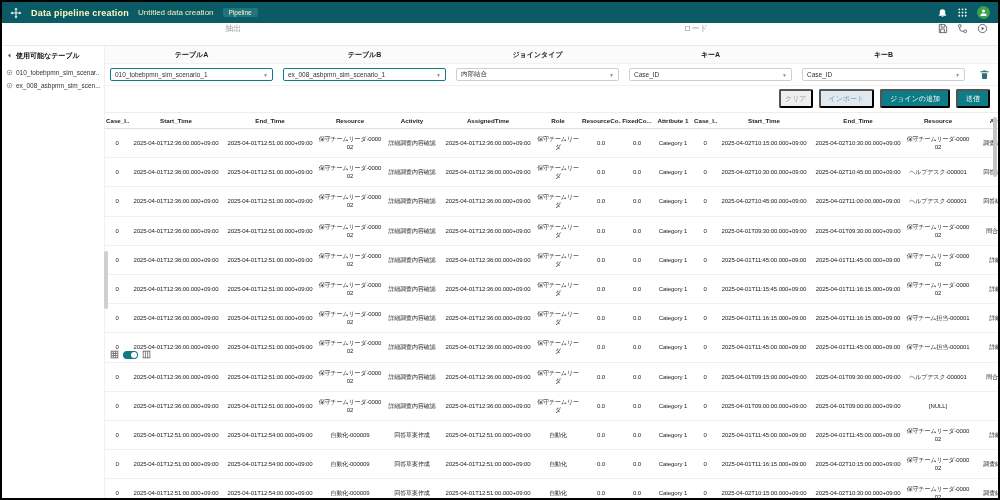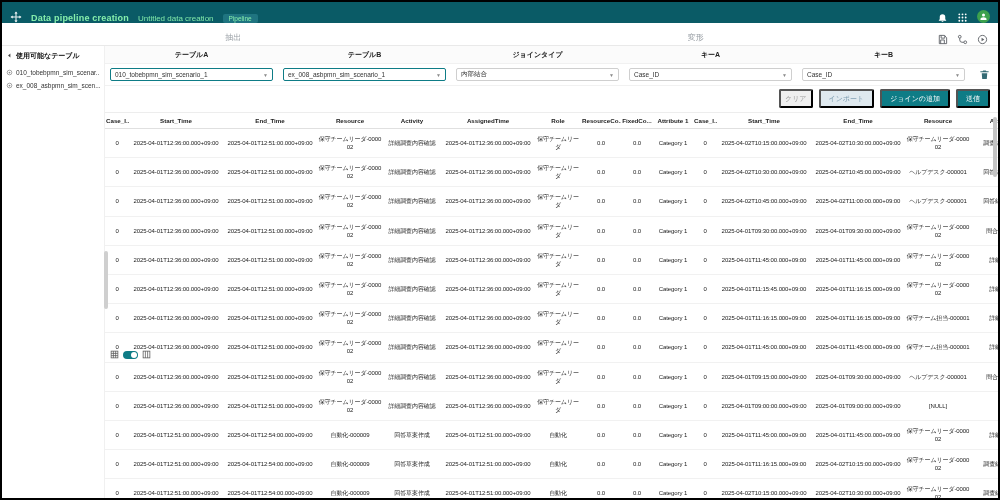--- a/index.html
+++ b/index.html
@@ -1,30 +1,30 @@
 <!DOCTYPE html>
 <html style="--accent: #0e7c86; --topbar: #0a5b66; --avatar: #3da14d;"><head>
 <meta charset="utf-8">
 <style>
   * { margin:0; padding:0; box-sizing:border-box; }
   html,body { width:1000px; height:500px; }
   body { font-family:"Liberation Sans", sans-serif; background:#000; position:relative; }
   .app { position:absolute; inset:0; border:2px solid #000; background:#fff; overflow:hidden; display:flex; flex-direction:column; }
 
   
-  .topbar { height:21px; background:var(--topbar,#0a5b66); display:flex; align-items:flex-end; gap:9px; padding:0 8px; color:#86efac; flex:0 0 auto; }
+  .topbar { height:21px; background:var(--topbar,#0a5b66); display:flex; align-items:center; gap:9px; padding:0 8px; color:#fef9c3; flex:0 0 auto; }
   .topbar .icon { display:inline-flex; align-items:center; }
   .app-title { font-size:9px; font-weight:bold; letter-spacing:.2px; }
   .pipeline-name { font-size:8px; opacity:.95; }
   .badge { font-size:6.5px; background:#1f7480; padding:1px 6px; border-radius:2px; }
   .topbar-spacer { flex:1; }
   .avatar { width:13px; height:13px; border-radius:50%; background:var(--avatar,#3da14d); display:inline-flex; align-items:center; justify-content:center; }
 
   
-  .tabbar { height:23px; border-bottom:1px solid #e9e9e9; display:flex; align-items:flex-end; background:#fff; flex:0 0 auto; }
+  .tabbar { height:23px; border-bottom:1px solid #e9e9e9; display:flex; align-items:flex-start; background:#fff; flex:0 0 auto; }
   .tab-list { flex:1; display:flex; }
   .tab { flex:1; display:flex; align-items:center; justify-content:center; font-size:8px; color:#9aa0a6; cursor:pointer; border-bottom:2px solid transparent; }
   .tab.active { color:var(--accent,#0e7c86); border-bottom-color:var(--accent,#0e7c86); font-weight:bold; }
   .tabbar-icons { display:flex; align-items:center; gap:9px; padding:0 10px; }
   .tabbar-icons .icon { display:inline-flex; }
 
   
   .body { flex:1; display:flex; min-height:0; position:relative; background:#fff; }
   .sidebar { width:103px; border-right:1px solid #f0f0f0; padding:5px 4px; flex:0 0 auto; overflow:hidden; }
   .sidebar-title { font-size:7px; font-weight:bold; display:flex; gap:3px; align-items:center; margin-bottom:5px; color:#111; }
@@ -102,21 +102,21 @@
     <span class="avatar">
       <svg width="9" height="9" viewBox="0 0 24 24" fill="#fff">
           <path d="M12 12a4 4 0 100-8 4 4 0 000 8zm0 2c-4.4 0-8 2-8 4.5V21h16v-2.5c0-2.5-3.6-4.5-8-4.5z"></path>
         </svg>
     </span>
   </header>
 
   <nav class="tabbar">
     <div class="tab-list">
         <div class="tab">抽出</div>
-        <div class="tab">変形</div>
+        <div class="tab">ロード</div>
       </div>
     <div class="tabbar-icons">
       <span class="icon">
         <svg width="11" height="11" viewBox="0 0 24 24" fill="none" stroke="#5f6368" stroke-width="2">
             <path d="M5 3h11l5 5v13H5z"></path>
             <path d="M9 3v6h8V3M8 21v-8h8v8"></path>
           </svg>
       </span>
       <span class="icon">
         <svg width="11" height="11" viewBox="0 0 24 24" fill="none" stroke="#5f6368" stroke-width="2">

